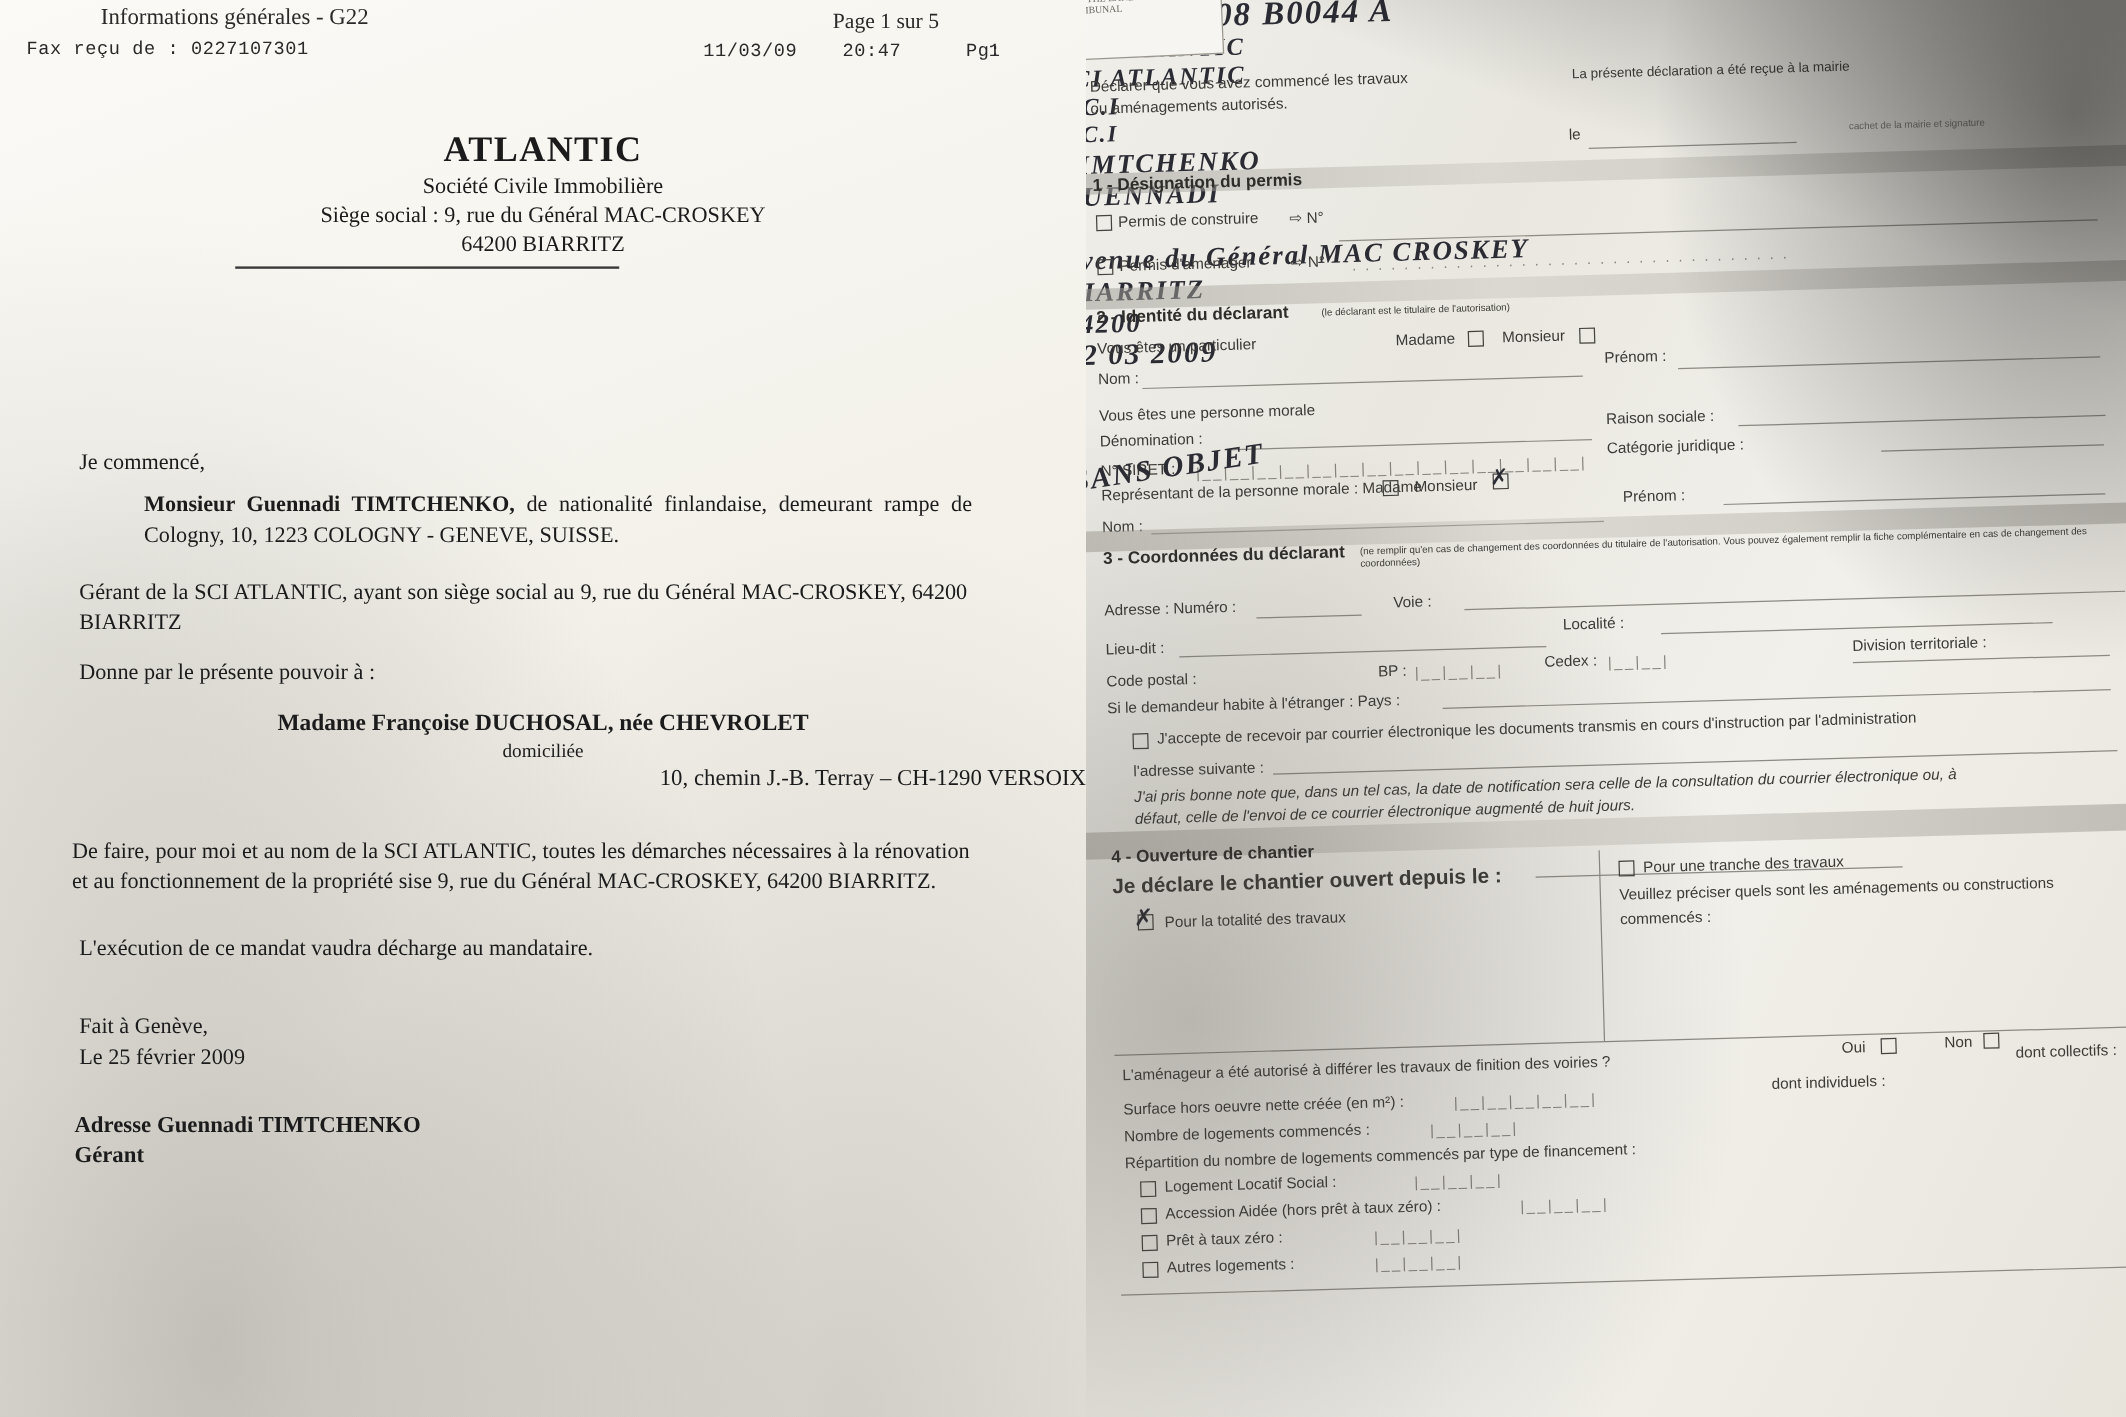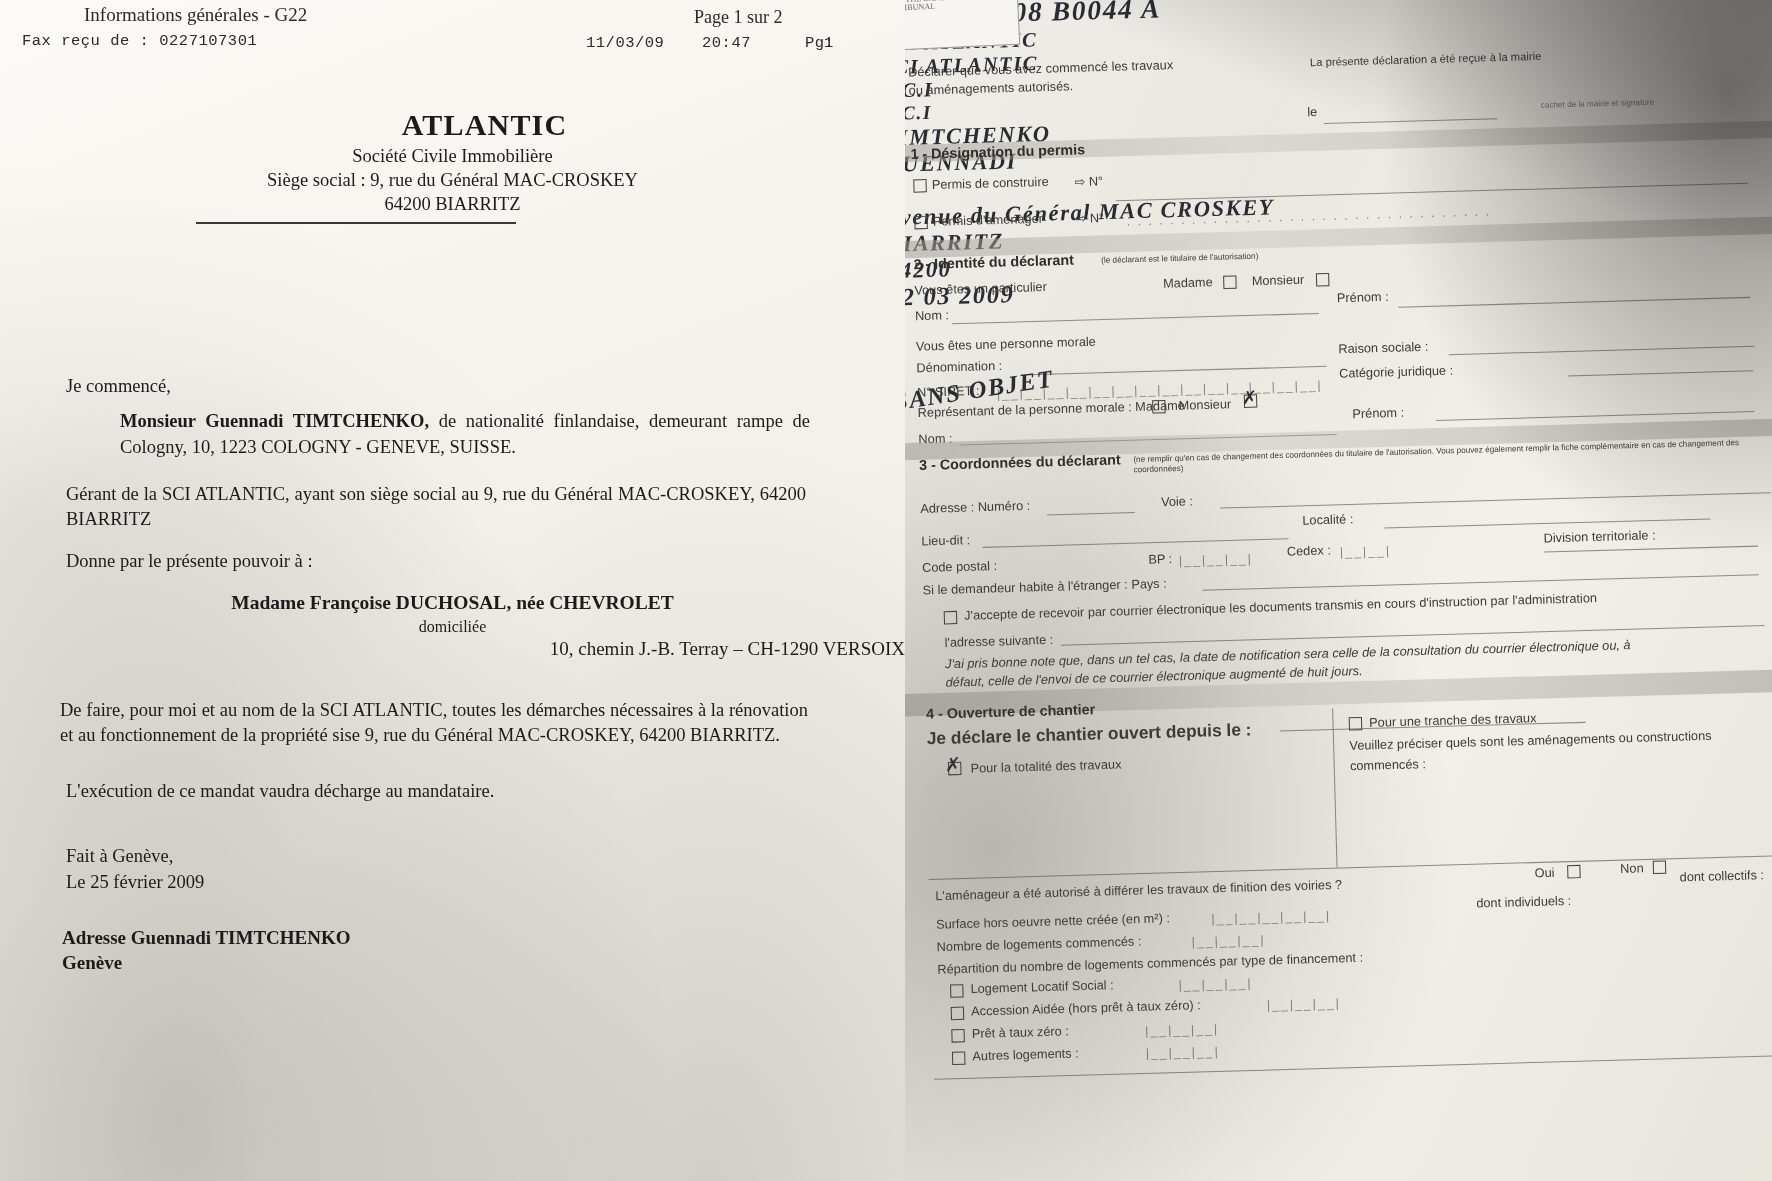--- a/index.html
+++ b/index.html
@@ -21,21 +21,21 @@
   }
   .fax-hdr{position:absolute;top:4px;left:0;width:100%;font-family:"Liberation Mono",monospace;font-size:15.5px;color:#2a2a2a;}
   .fax-hdr .l1{position:absolute;left:70px;top:0px;font-family:"Liberation Serif",serif;font-size:19px;margin-left:14px;}
   .fax-hdr .pg{position:absolute;left:694px;top:3px;font-family:"Liberation Serif",serif;font-size:18px;}
   .fax-hdr .l2{position:absolute;left:22px;top:28px;letter-spacing:.5px;}
   .fax-hdr .date{position:absolute;left:586px;top:30px;letter-spacing:.5px;}
   .fax-hdr .time{position:absolute;left:702px;top:30px;letter-spacing:.5px;}
   .fax-hdr .pgn{position:absolute;left:768px;top:30px;letter-spacing:.5px;margin-left:37px;}
   .fax-hdr .pgnum{position:absolute;left:824px;top:30px;letter-spacing:.5px;}
 
-  .co-name{position:absolute;top:108px;left:0;width:905px;text-align:center;font-size:30px;font-weight:bold;letter-spacing:1.2px;margin-left:32px;}
+  .co-name{position:absolute;top:108px;left:0;width:905px;text-align:center;font-size:30px;font-weight:bold;letter-spacing:1.2px;}
   .co-sub1{position:absolute;top:146px;left:0;width:905px;text-align:center;font-size:18.5px;}
   .co-sub2{position:absolute;top:170px;left:0;width:905px;text-align:center;font-size:18.5px;}
   .co-sub3{position:absolute;top:194px;left:0;width:905px;text-align:center;font-size:18.5px;}
   .rule{position:absolute;top:222px;left:196px;width:320px;height:2px;background:#3a3a3a;}
 
   .title{position:absolute;top:268px;left:0;width:905px;text-align:center;font-size:22px;font-weight:bold;text-decoration:underline;letter-spacing:.6px;}
 
   .p{position:absolute;font-size:18.5px;line-height:25px;text-align:justify;}
   .soussigne{top:374px;left:66px;width:300px;}
   .pers{top:408px;left:120px;width:690px;line-height:26px;}
@@ -85,21 +85,21 @@
 </style>
 </head>
 <body>
 
 <div class="page">
 
   <div class="fax">
 
     <div class="fax-hdr">
       <div class="l1">Informations générales - G22</div>
-      <div class="pg">Page 1 sur 2</div>
+      <div class="pg">Page 1 sur 5</div>
       <div class="l2">
         <span>Fax reçu de :</span>
         <span>0227107301</span>
       </div>
       <div class="date">11/03/09</div>
       <div class="time">20:47</div>
       <div class="pgn">Pg:</div>
       <div class="pgnum">1</div>
     </div>
 
@@ -123,21 +123,21 @@
     <div class="benef-adr">10, chemin J.-B. Terray – CH-1290 VERSOIX</div>
 
     <div class="p faire">De faire, pour moi et au nom de la SCI ATLANTIC, toutes les démarches nécessaires à la rénovation et au fonctionnement de la propriété sise  9, rue du Général MAC-CROSKEY, 64200 BIARRITZ.</div>
     <div class="p exec">L'exécution de ce mandat vaudra décharge au mandataire.</div>
     <div class="p fait">
       <span>Fait à Genève,</span><br>
       <span>Le 25 février 2009</span>
     </div>
     <div class="sign">
       <span>Adresse Guennadi TIMTCHENKO</span><br>
-      <span>Genève</span>
+      <span>Gérant</span>
     </div>
   </div>
 
   <div class="form">
     <div class="form-inner">
 
       <div class="stamp">
         <span class="f8">LE THE LAND REGISTRY
 TRIBUNAL</span>
       </div>

